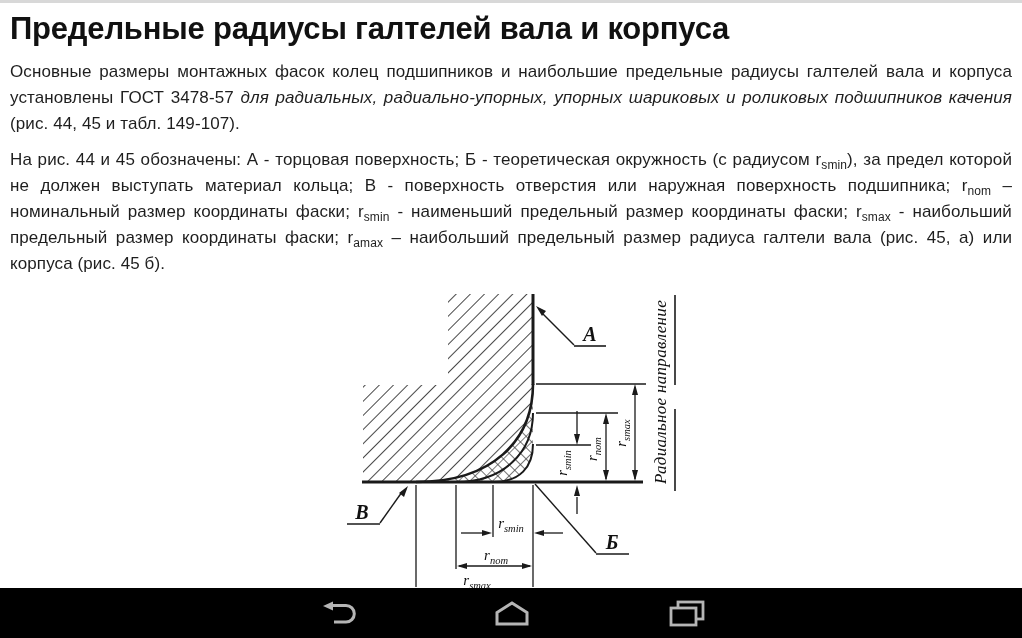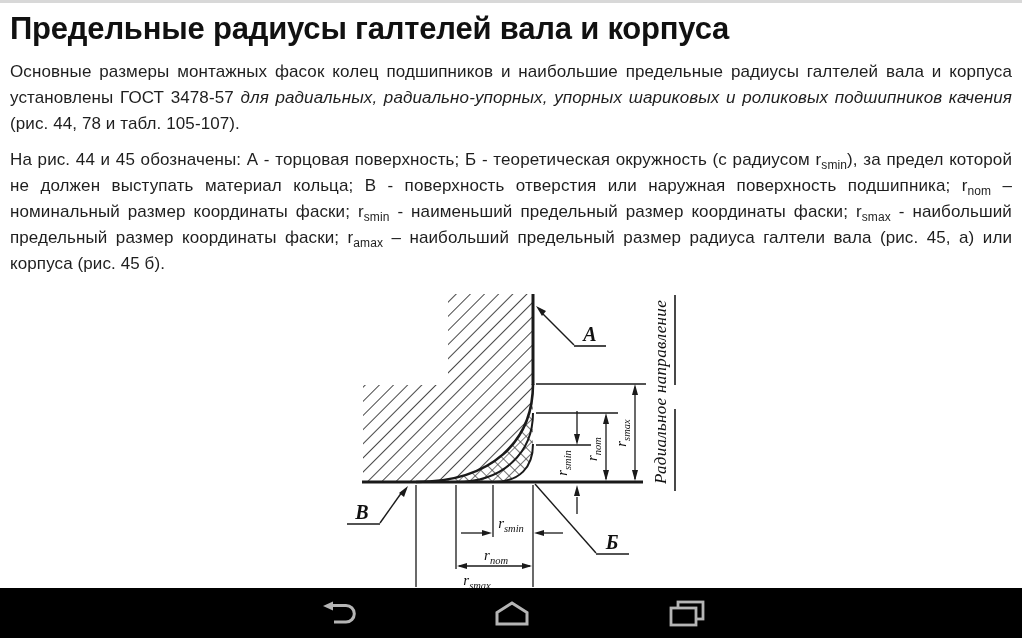--- a/index.html
+++ b/index.html
@@ -82,21 +82,21 @@
   .nav-btn.recents{left:660px;}
 </style>
 </head>
 <body>
 
 <div class="screen">
   <div class="top-strip"></div>
 
   <div class="content">
     <h1 class="title">Предельные радиусы галтелей вала и корпуса</h1>
-    <p class="body-text"><span>Основные размеры монтажных фасок колец подшипников и наибольшие предельные радиусы галтелей вала и корпуса установлены ГОСТ 3478-57 </span><i>для радиальных, радиально-упорных, упорных шариковых и роликовых подшипников качения</i><span> (рис. 44, 78 и табл. 105-107).</span></p>
+    <p class="body-text"><span>Основные размеры монтажных фасок колец подшипников и наибольшие предельные радиусы галтелей вала и корпуса установлены ГОСТ 3478-57 </span><i>для радиальных, радиально-упорных, упорных шариковых и роликовых подшипников качения</i><span> (рис. 44, 45 и табл. 149-107).</span></p>
     <p class="body-text"><span>На рис. 44 и 45 обозначены: А - торцовая поверхность; Б - теоретическая окружность (с радиусом r</span><sub>smin</sub><span>), за предел которой не должен выступать материал кольца; В - поверхность отверстия или наружная поверхность подшипника; r</span><sub>nom</sub><span> – номинальный размер координаты фаски; r</span><sub>smin</sub><span> - наименьший предельный размер координаты фаски; r</span><sub>smax</sub><span> - наибольший предельный размер координаты фаски; r</span><sub>amax</sub><span> – наибольший предельный размер радиуса галтели вала (рис. 45, а) или корпуса (рис. 45 б).</span></p>
   </div>
 
   <svg class="diagram" viewBox="0 0 1022 638" aria-hidden="true">
     <defs>
       <pattern id="hatch" width="10" height="10" patternUnits="userSpaceOnUse" patternTransform="rotate(45)">
         <line x1="0" y1="0" x2="0" y2="10" stroke="#333" stroke-width="1.8"></line>
       </pattern>
       <pattern id="crosshatch" width="8" height="8" patternUnits="userSpaceOnUse" patternTransform="rotate(45)">
         <path d="M0,0 L0,8 M0,0 L8,0" stroke="#444" stroke-width="1.4" fill="none"></path>

